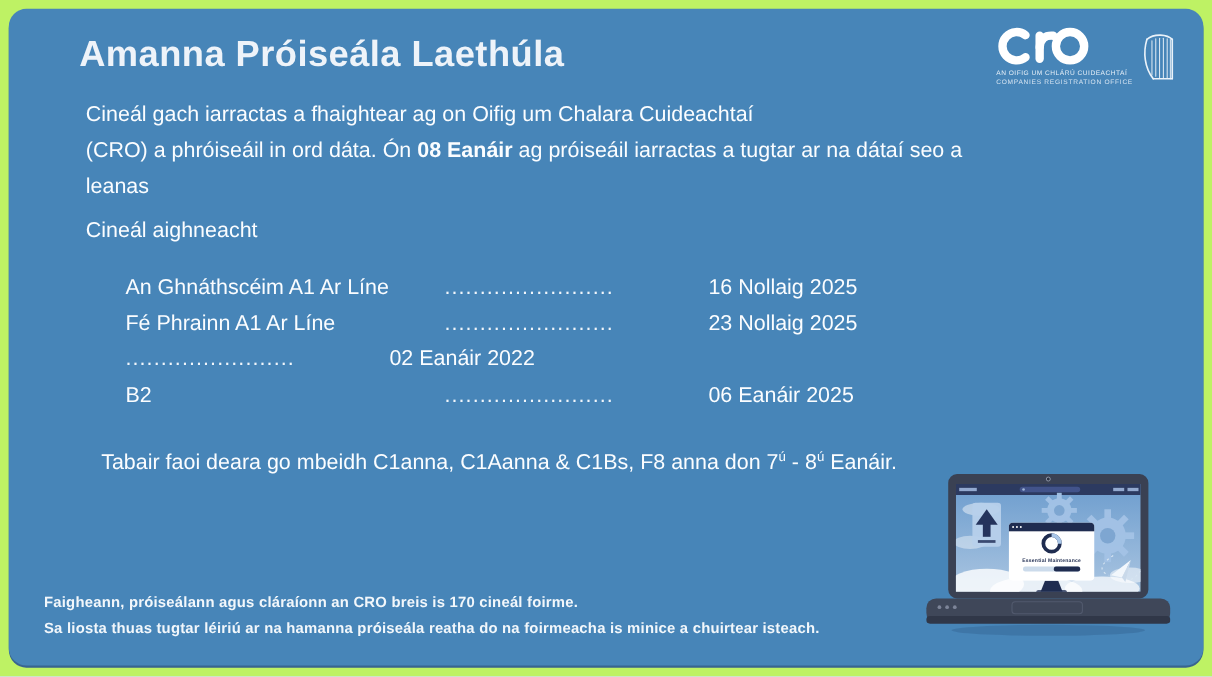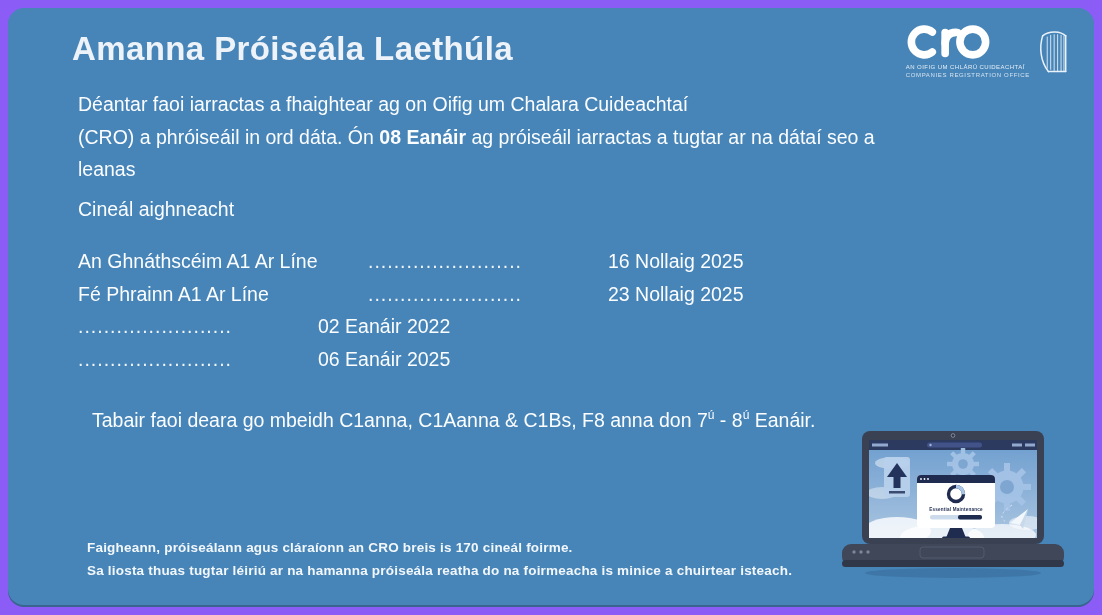--- a/index.html
+++ b/index.html
@@ -1,32 +1,32 @@
 <!DOCTYPE html>
 <html><head>
 <meta charset="utf-8">
 <style>
   html,body{margin:0;padding:0;background:#ffffff;width:1102px;height:615px;overflow:hidden;
     font-family:"Liberation Sans", sans-serif;}
-  .stage{position:relative;width:1102px;height:615px;background:#8b5cf6;}
+  .stage{position:relative;width:1102px;height:615px;background:#bef264;}
   .card{position:absolute;left:8px;top:8px;width:1086px;height:597px;background:#4785b8;
     border-radius:16px;box-shadow:0 2px 0 0 #39648f;color:#ffffff;}
   .title{position:absolute;left:64px;top:22px;font-size:33px;font-weight:700;color:#eef3f9;letter-spacing:0.4px;}
   .intro{position:absolute;left:70px;top:80px;font-size:19.5px;line-height:32.5px;color:#fbfdff;}
   .intro b{font-weight:700;}
   .subheading{position:absolute;left:70px;top:190px;font-size:19.5px;color:#fbfdff;text-align:right;}
   .schedule{position:absolute;left:70px;top:237px;width:760px;font-size:19.5px;color:#fbfdff;}
-  .srow{display:flex;height:32.8px;align-items:center;}
+  .srow{display:flex;height:32.8px;align-items:center;margin-left:36px;}
   .srow .form{width:290px;white-space:nowrap;}
   .srow .leader{width:152px;overflow:hidden;white-space:nowrap;letter-spacing:1px;opacity:.95;}
   .srow .date{margin-left:88px;white-space:nowrap;}
   .note{position:absolute;left:84px;top:400px;font-size:19.5px;color:#fbfdff;}
   .note sup{font-size:12px;}
   .footer{position:absolute;left:32px;top:529px;font-size:13.5px;font-weight:700;line-height:22.5px;
-    color:#f2f7fb;letter-spacing:0.2px;margin-left:47px;}
+    color:#f2f7fb;letter-spacing:0.2px;}
   .logo{position:absolute;right:26px;top:14px;display:flex;align-items:flex-start;}
   .logo-left{display:flex;flex-direction:column;align-items:flex-start;}
   .logo-sub1{font-size:6px;letter-spacing:0.45px;color:#e4eef7;margin-top:2px;white-space:nowrap;}
   .logo-sub2{font-size:6px;letter-spacing:0.65px;color:#d4e3f1;margin-top:2px;white-space:nowrap;}
   .laptop{position:absolute;right:30px;bottom:26px;width:222px;height:148px;}
 </style>
 </head>
 <body>
 
 <div class="stage">
@@ -59,21 +59,21 @@
               <path d="M14,5 L14,36"></path>
             <path d="M17,5 L17,36.2"></path>
               <path d="M20,5.5 L20,36.6"></path>
               <path d="M22.5,6 L22.5,37"></path>
           </g>
         </g>
       </svg>
     </div>
 
     <div class="intro">
-      <div>Déantar faoi iarractas a fhaightear ag on Oifig um Chalara Cuideachtaí</div>
+      <div>Cineál gach iarractas a fhaightear ag on Oifig um Chalara Cuideachtaí</div>
       <div><span>(CRO) a phróiseáil in ord dáta. Ón </span><b>08 Eanáir</b><span> ag próiseáil iarractas a tugtar ar na dátaí seo a</span></div>
       <div>leanas</div>
     </div>
 
     <div class="subheading">Cineál aighneacht</div>
 
     <div class="schedule">
       <div class="srow">
         <span class="form">An Ghnáthscéim A1 Ar Líne</span>
         <span class="leader">.................................</span>
@@ -82,20 +82,21 @@
       <div class="srow">
         <span class="form">Fé Phrainn A1 Ar Líne</span>
         <span class="leader">.................................</span>
         <span class="date">23 Nollaig 2025</span>
       </div>
       <div class="srow">
         <span class="leader">............................</span>
         <span class="date">02 Eanáir 2022</span>
       </div>
       <div class="srow">
+        <span class="form">B2</span>
         <span class="leader">.................................</span>
         <span class="date">06 Eanáir 2025</span>
       </div>
     </div>
 
     <div class="note"><span>Tabair faoi deara go mbeidh C1anna, C1Aanna &amp; C1Bs, F8 anna don 7</span><sup>ú</sup><span> - 8</span><sup>ú</sup><span> Eanáir.</span></div>
 
     <div class="footer">
       <div>Faigheann, próiseálann agus cláraíonn an CRO breis is 170 cineál foirme.</div>
       <div>Sa liosta thuas tugtar léiriú ar na hamanna próiseála reatha do na foirmeacha is minice a chuirtear isteach.</div>

